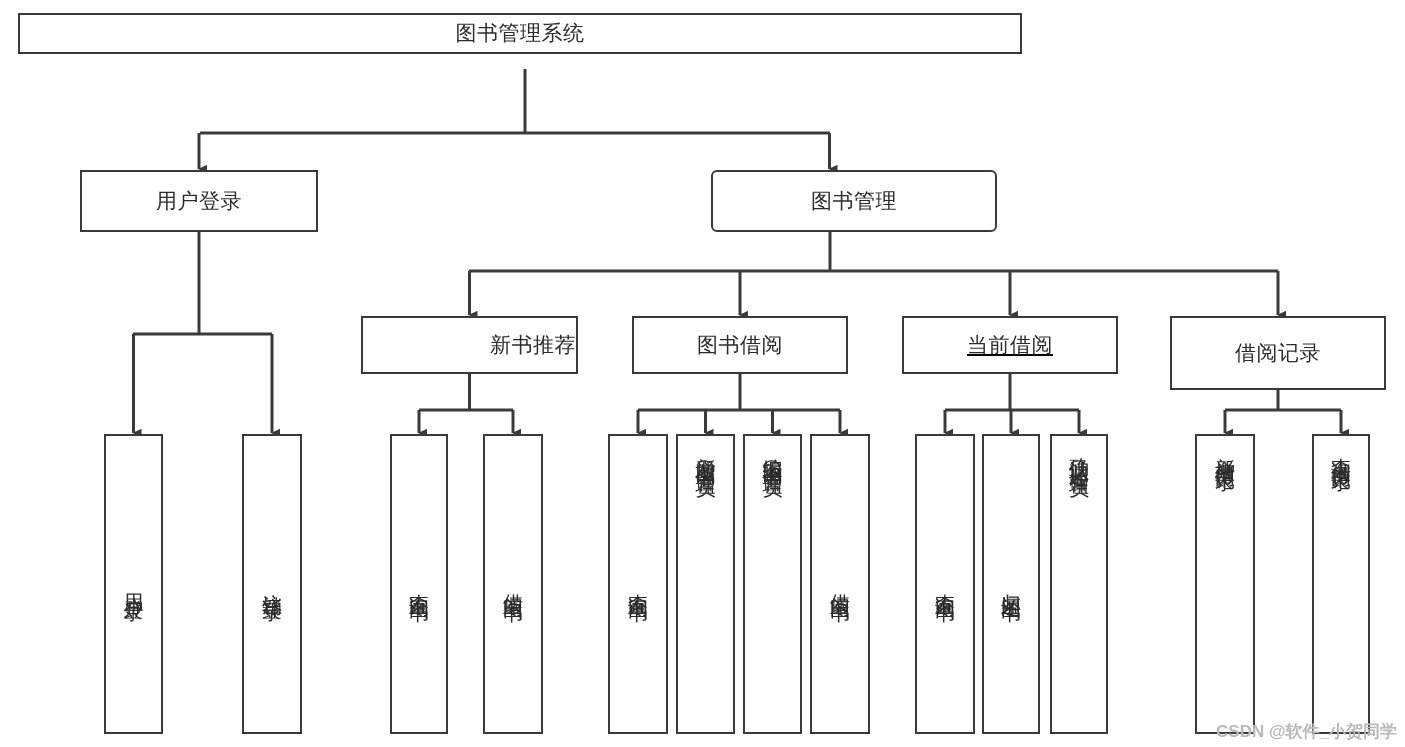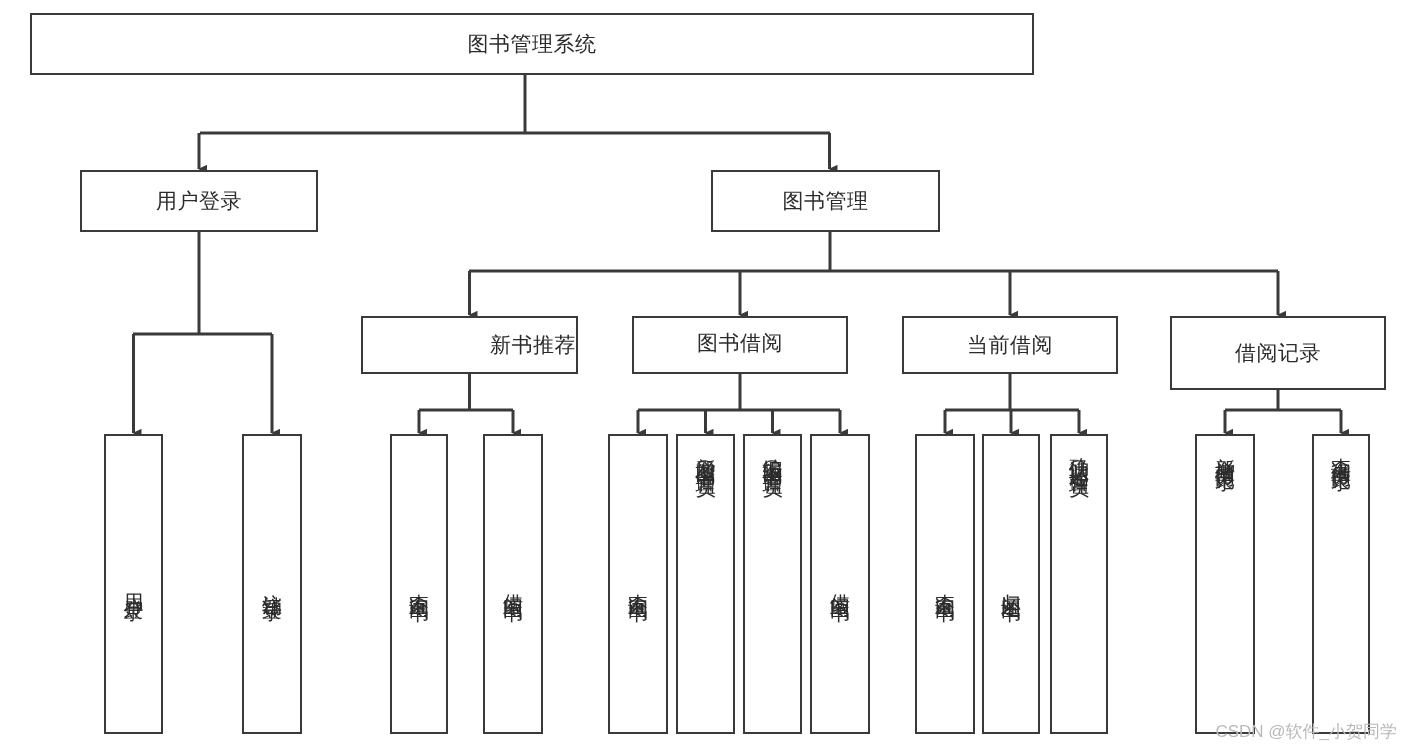--- a/index.html
+++ b/index.html
@@ -64,20 +64,21 @@
   }
   #watermark {
     position: absolute;
     right: 8px;
     bottom: 4px;
     font-size: 17px;
     color: #b9b9b9;
     font-family: "Liberation Sans", "DejaVu Sans", sans-serif;
     white-space: nowrap;
     pointer-events: none;
+    font-weight: bold;
   }
 </style>
 </head>
 <body>
 
 <div id="diagram-root">
 
   <svg id="diagram-svg" viewBox="0 0 1405 747" xmlns="http://www.w3.org/2000/svg">
     <defs>
       <marker id="arrowhead" markerWidth="9" markerHeight="9" refX="4.2" refY="8" orient="auto" markerUnits="userSpaceOnUse">
@@ -114,38 +115,38 @@
         <line x1="945" y1="410" x2="945" y2="433" marker-end="url(#arrowhead)"></line>
         <line x1="1011" y1="410" x2="1011" y2="433" marker-end="url(#arrowhead)"></line>
         <line x1="1079" y1="410" x2="1079" y2="433" marker-end="url(#arrowhead)"></line>
         <line x1="1278" y1="374" x2="1278" y2="410"></line>
         <line x1="1225" y1="410" x2="1341" y2="410"></line>
         <line x1="1225" y1="410" x2="1225" y2="433" marker-end="url(#arrowhead)"></line>
         <line x1="1341" y1="410" x2="1341" y2="433" marker-end="url(#arrowhead)"></line>
       </g>
   </svg>
 
-  <div class="node-box" id="node-root" style="left: 18px; top: 13px; width: 1004px; height: 62px; margin-left: 12px;">
+  <div class="node-box" id="node-root" style="left: 18px; top: 13px; width: 1004px; height: 41px;">
     <span class="node-label-h">图书管理系统</span>
   </div>
 
   <div id="nodes-layer">
       <div class="node-box" style="left: 80px; top: 170px; width: 238px; height: 62px;">
         <span class="node-label-h">用户登录</span>
       </div>
-      <div class="node-box" style="left: 711px; top: 170px; width: 229px; height: 62px;">
+      <div class="node-box" style="left: 711px; top: 170px; width: 286px; height: 62px; border-radius: 6px;">
         <span class="node-label-h">图书管理</span>
       </div>
       <div class="node-box" style="left: 361px; top: 316px; width: 217px; height: 58px; justify-content: flex-end;">
         <span class="node-label-h">新书推荐</span>
       </div>
-      <div class="node-box" style="left: 632px; top: 316px; width: 216px; height: 58px; font-family: Liberation Mono, monospace;">
+      <div class="node-box" style="left: 632px; top: 316px; width: 216px; height: 58px;">
         <span class="node-label-h">图书借阅</span>
       </div>
-      <div class="node-box" style="left: 902px; top: 316px; width: 216px; height: 58px;">
+      <div class="node-box" style="left: 902px; top: 316px; width: 216px; height: 58px; text-decoration: underline;">
         <span class="node-label-h">当前借阅</span>
       </div>
       <div class="node-box" style="left: 1170px; top: 316px; width: 216px; height: 74px;">
         <span class="node-label-h">借阅记录</span>
       </div>
       <div class="node-box leaf-box centered" style="left: 104px; top: 434px; width: 59px; height: 300px;">
         <span class="node-label-v">用户登录</span>
       </div>
       <div class="node-box leaf-box centered" style="left: 242px; top: 434px; width: 60px; height: 300px;">
         <span class="node-label-v">注销登录</span>

